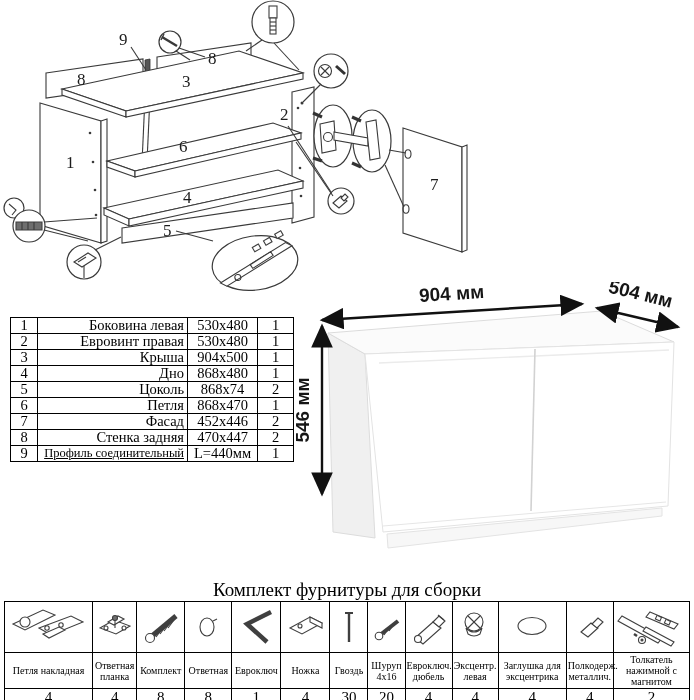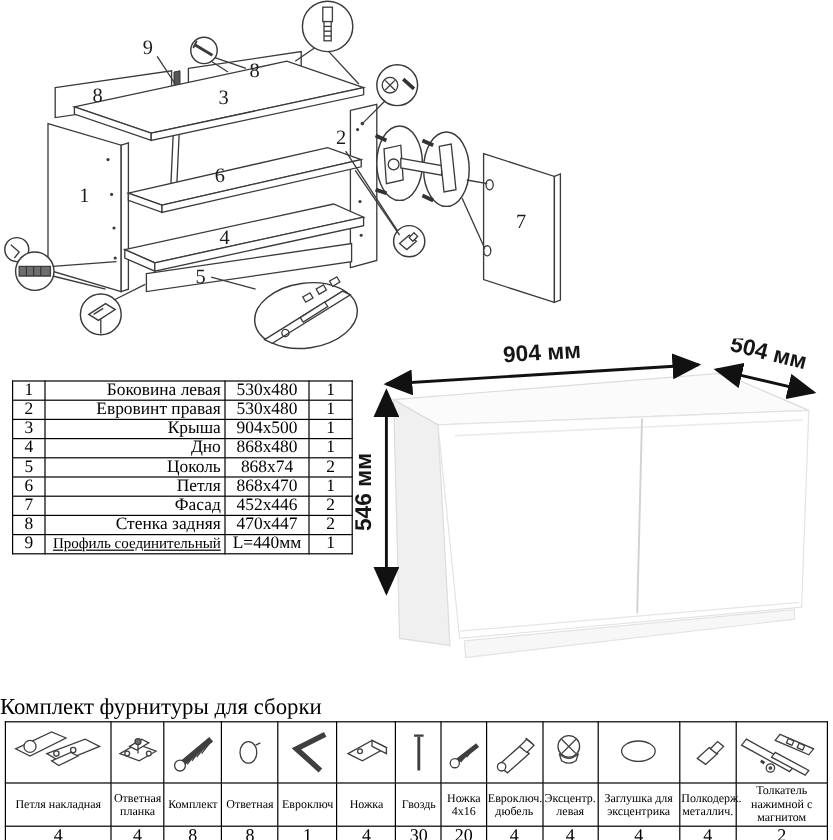--- a/index.html
+++ b/index.html
@@ -21,21 +21,21 @@
   .dim-label{font:bold 19px "Liberation Sans",sans-serif;fill:#161616;}
 
   
   #parts-table{position:absolute;left:10px;top:317px;border-collapse:collapse;table-layout:fixed;}
   #parts-table td{border:1.6px solid #000;font-size:14.5px;line-height:1;height:15px;
                   padding:0 3px;white-space:nowrap;overflow:hidden;background:#fff;text-align:right;}
   #parts-table td.c{text-align:center;padding:0 1px;}
   #parts-table td.small{font-size:12.5px;text-decoration:underline;}
 
   
-  #hw-title{position:absolute;left:0;top:579px;width:694px;
+  #hw-title{position:absolute;left:0;top:579px;width:694px;text-align:center;
             font-size:19px;font-family:"Liberation Serif",serif;}
   #hw-table{position:absolute;left:4px;top:601px;border-collapse:collapse;table-layout:fixed;width:686px;}
   #hw-table td{border:1.6px solid #000;text-align:center;vertical-align:middle;background:#fff;padding:0;}
   #hw-table tr.icons td{height:50px;}
   #hw-table tr.labels td{height:26px;font-size:10px;line-height:1.1;padding:1px 1px;}
   #hw-table tr.qtys td{height:16px;font-size:15px;line-height:1;}
   .hwicon{display:block;margin:0 auto;}
   .hi{stroke:#3f3f3f;stroke-width:1.1;fill:#fff;}
   .hif{stroke:#3f3f3f;stroke-width:1.1;fill:#6e6e6e;}
 </style>
@@ -423,21 +423,21 @@
       </td>
     </tr>
     <tr class="labels">
       <td>Петля накладная</td>
       <td>Ответная планка</td>
       <td>Комплект</td>
       <td>Ответная</td>
       <td>Евроключ</td>
       <td>Ножка</td>
       <td>Гвоздь</td>
-      <td>Ножка 4х16</td>
+      <td>Шуруп 4х16</td>
       <td>Евроключ. дюбель</td>
       <td>Эксцентр. левая</td>
       <td>Заглушка для эксцентрика</td>
       <td>Полкодерж. металлич.</td>
       <td>Толкатель нажимной с магнитом</td>
     </tr>
     <tr class="qtys">
       <td>4</td>
       <td>4</td>
       <td>8</td>

